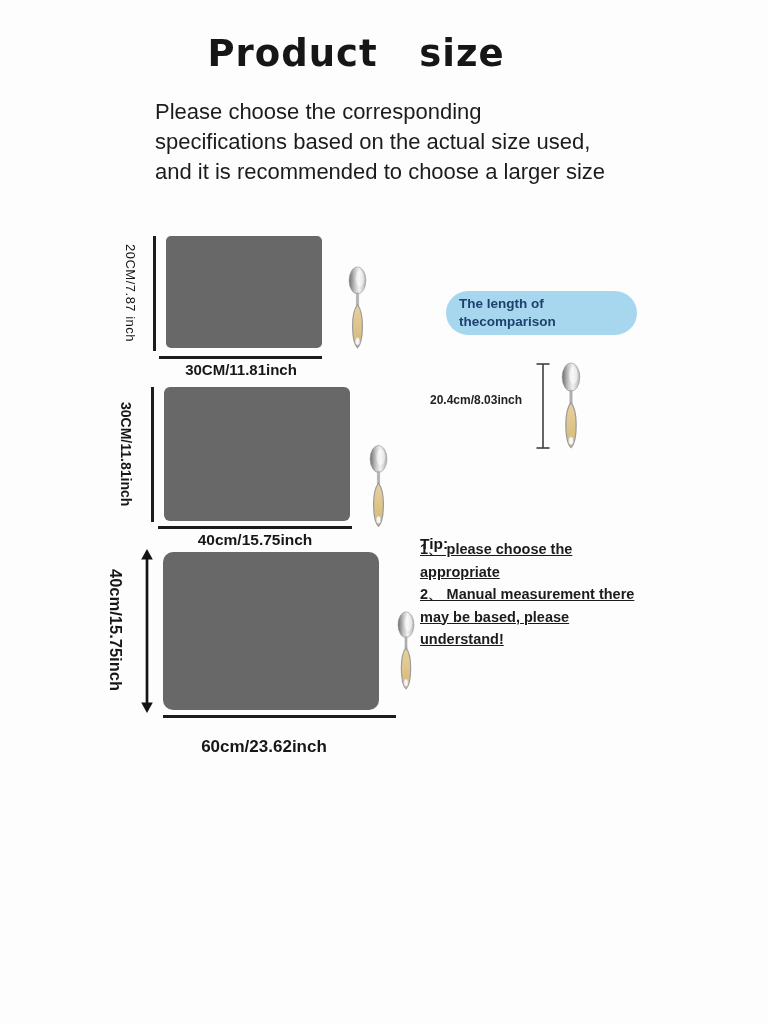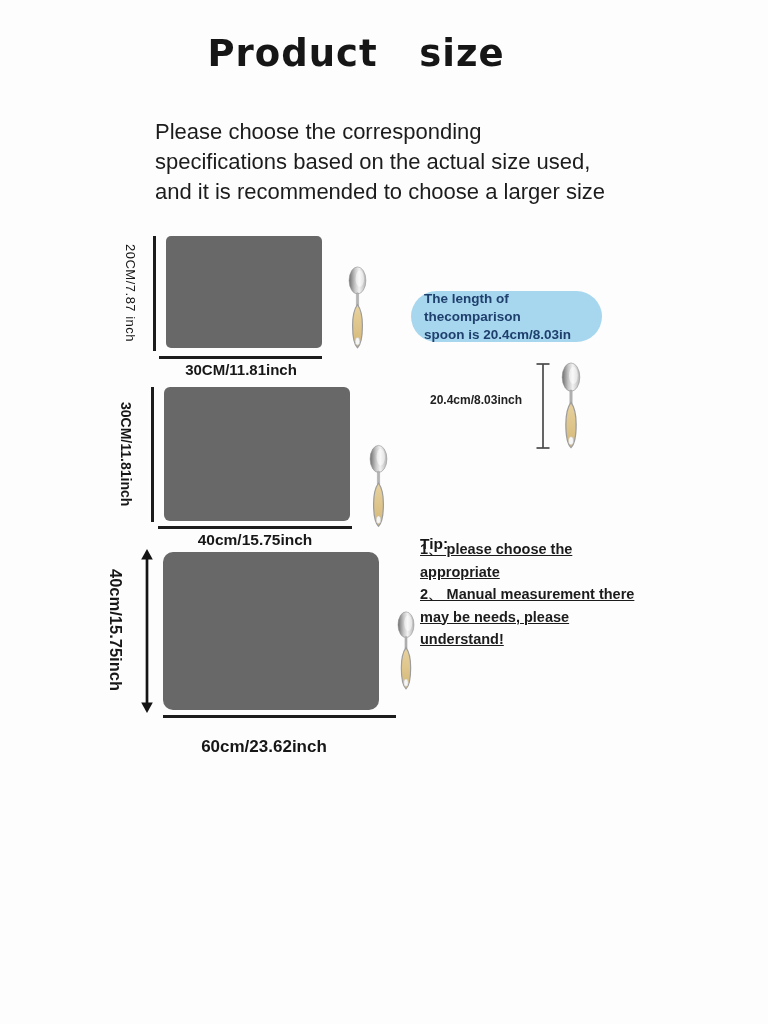--- a/index.html
+++ b/index.html
@@ -11,21 +11,21 @@
   }
   .abs{position:absolute;}
   .page-title{
     top:32px;left:0;width:712px;text-align:center;
     font-family:"DejaVu Sans", sans-serif;
     font-size:37px;font-weight:800;color:#161616;
     white-space:pre;letter-spacing:1px;
   }
   .intro{
     left:155px;top:97px;width:450px;
-    font-size:22px;line-height:30px;font-weight:500;color:#1c1c1c;margin-top:20px;
+    font-size:22px;line-height:30px;font-weight:500;color:#1c1c1c;
   }
   .mat{background:#686868;}
   .mat1{left:166px;top:236px;width:156px;height:112px;border-radius:5px;}
   .mat2{left:164px;top:387px;width:186px;height:134px;border-radius:6px;}
   .mat3{left:163px;top:552px;width:216px;height:158px;border-radius:10px;}
   .vline{background:#1c1c1c;width:2.5px;}
   .vline1{left:153px;top:236px;height:115px;}
   .vline2{left:151px;top:387px;height:135px;}
   .hline{background:#1c1c1c;height:2.5px;}
   .hline1{left:159px;top:356px;width:163px;}
@@ -37,21 +37,21 @@
     color:#171717;
   }
   .vlabel1{left:121px;top:236px;height:115px;width:18px;font-size:13px;font-weight:500;letter-spacing:.5px;}
   .vlabel2{left:116px;top:387px;height:135px;width:20px;font-size:14px;font-weight:700;}
   .vlabel3{left:102px;top:551px;height:158px;width:26px;font-size:16.5px;font-weight:700;}
   .hlabel{text-align:center;color:#171717;}
   .hlabel1{left:156px;top:361px;width:170px;font-size:15px;font-weight:700;}
   .hlabel2{left:158px;top:531px;width:194px;font-size:15.5px;font-weight:700;}
   .hlabel3{left:158px;top:721px;width:212px;font-size:17px;font-weight:700;margin-top:16px;}
   .bubble{
-    left:411px;top:291px;width:191px;height:51px;
+    left:446px;top:291px;width:191px;height:44px;
     background:#a7d7ee;border-radius:26px;
     display:flex;flex-direction:column;justify-content:center;
     padding-left:13px;box-sizing:border-box;
   }
   .bubble div{
     font-size:13.5px;font-weight:700;color:#1f3f6d;line-height:18px;
   }
   .measure-label{
     left:430px;top:393px;font-size:12px;font-weight:700;color:#222;
   }
@@ -94,21 +94,20 @@
 <div class="abs vline vline1"></div>
 <div class="abs mat mat1"></div>
 <div class="abs hline hline1"></div>
 <div class="abs hlabel hlabel1">30CM/11.81inch</div>
 <svg class="abs spoon" style="left:347px;top:264px;" width="21" height="88">
   <use href="#spoon-sym" xlink:href="#spoon-sym" width="21" height="88"></use>
 </svg>
 
 <div class="abs bubble">
   <div>The length of thecomparison</div>
-  <div>spoon is 20.4cm/8.03in</div>
 </div>
 
 <div class="abs measure-label">20.4cm/8.03inch</div>
 <svg class="abs" style="left:535px;top:362px;" width="16" height="88">
   <line x1="8" y1="2" x2="8" y2="86" stroke="#4a4a4a" stroke-width="1.7"></line>
   <line x1="1.5" y1="2" x2="14.5" y2="2" stroke="#4a4a4a" stroke-width="1.7"></line>
   <line x1="1.5" y1="86" x2="14.5" y2="86" stroke="#4a4a4a" stroke-width="1.7"></line>
 </svg>
 <svg class="abs spoon" style="left:560px;top:362px;" width="22" height="88">
   <use href="#spoon-sym" xlink:href="#spoon-sym" width="22" height="88"></use>
@@ -133,14 +132,14 @@
 <div class="abs hline hline3"></div>
 <div class="abs hlabel hlabel3">60cm/23.62inch</div>
 <svg class="abs spoon" style="left:396px;top:610px;" width="20" height="82">
   <use href="#spoon-sym" xlink:href="#spoon-sym" width="20" height="82"></use>
 </svg>
 
 <div class="abs tip-head">Tip:</div>
 <div class="abs tip-lines">
   <div>1、 please choose the appropriate</div>
   <div>2、 Manual measurement there</div>
-  <div>may be needs, please understand!</div>
+  <div>may be based, please understand!</div>
 </div>
 
 </body></html>

